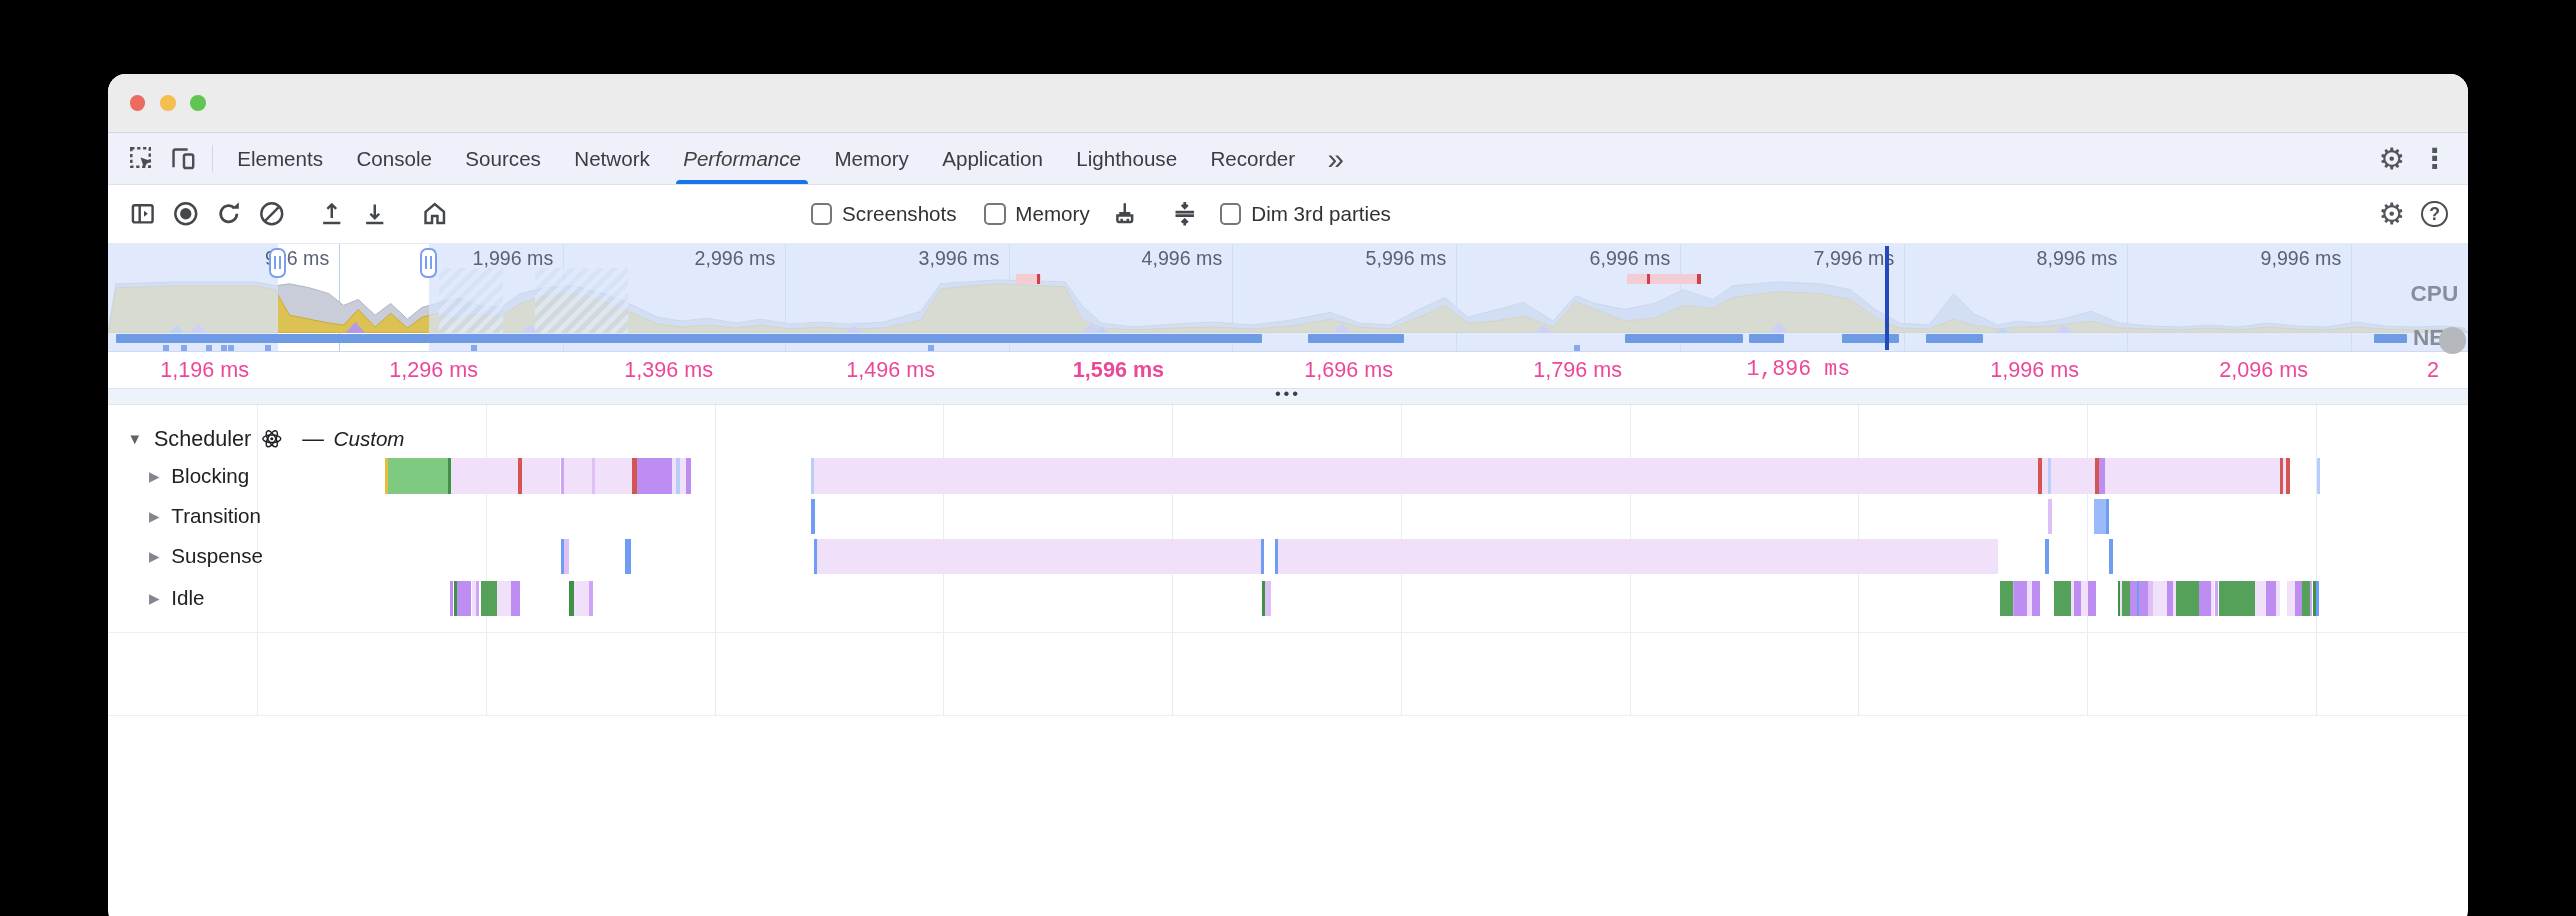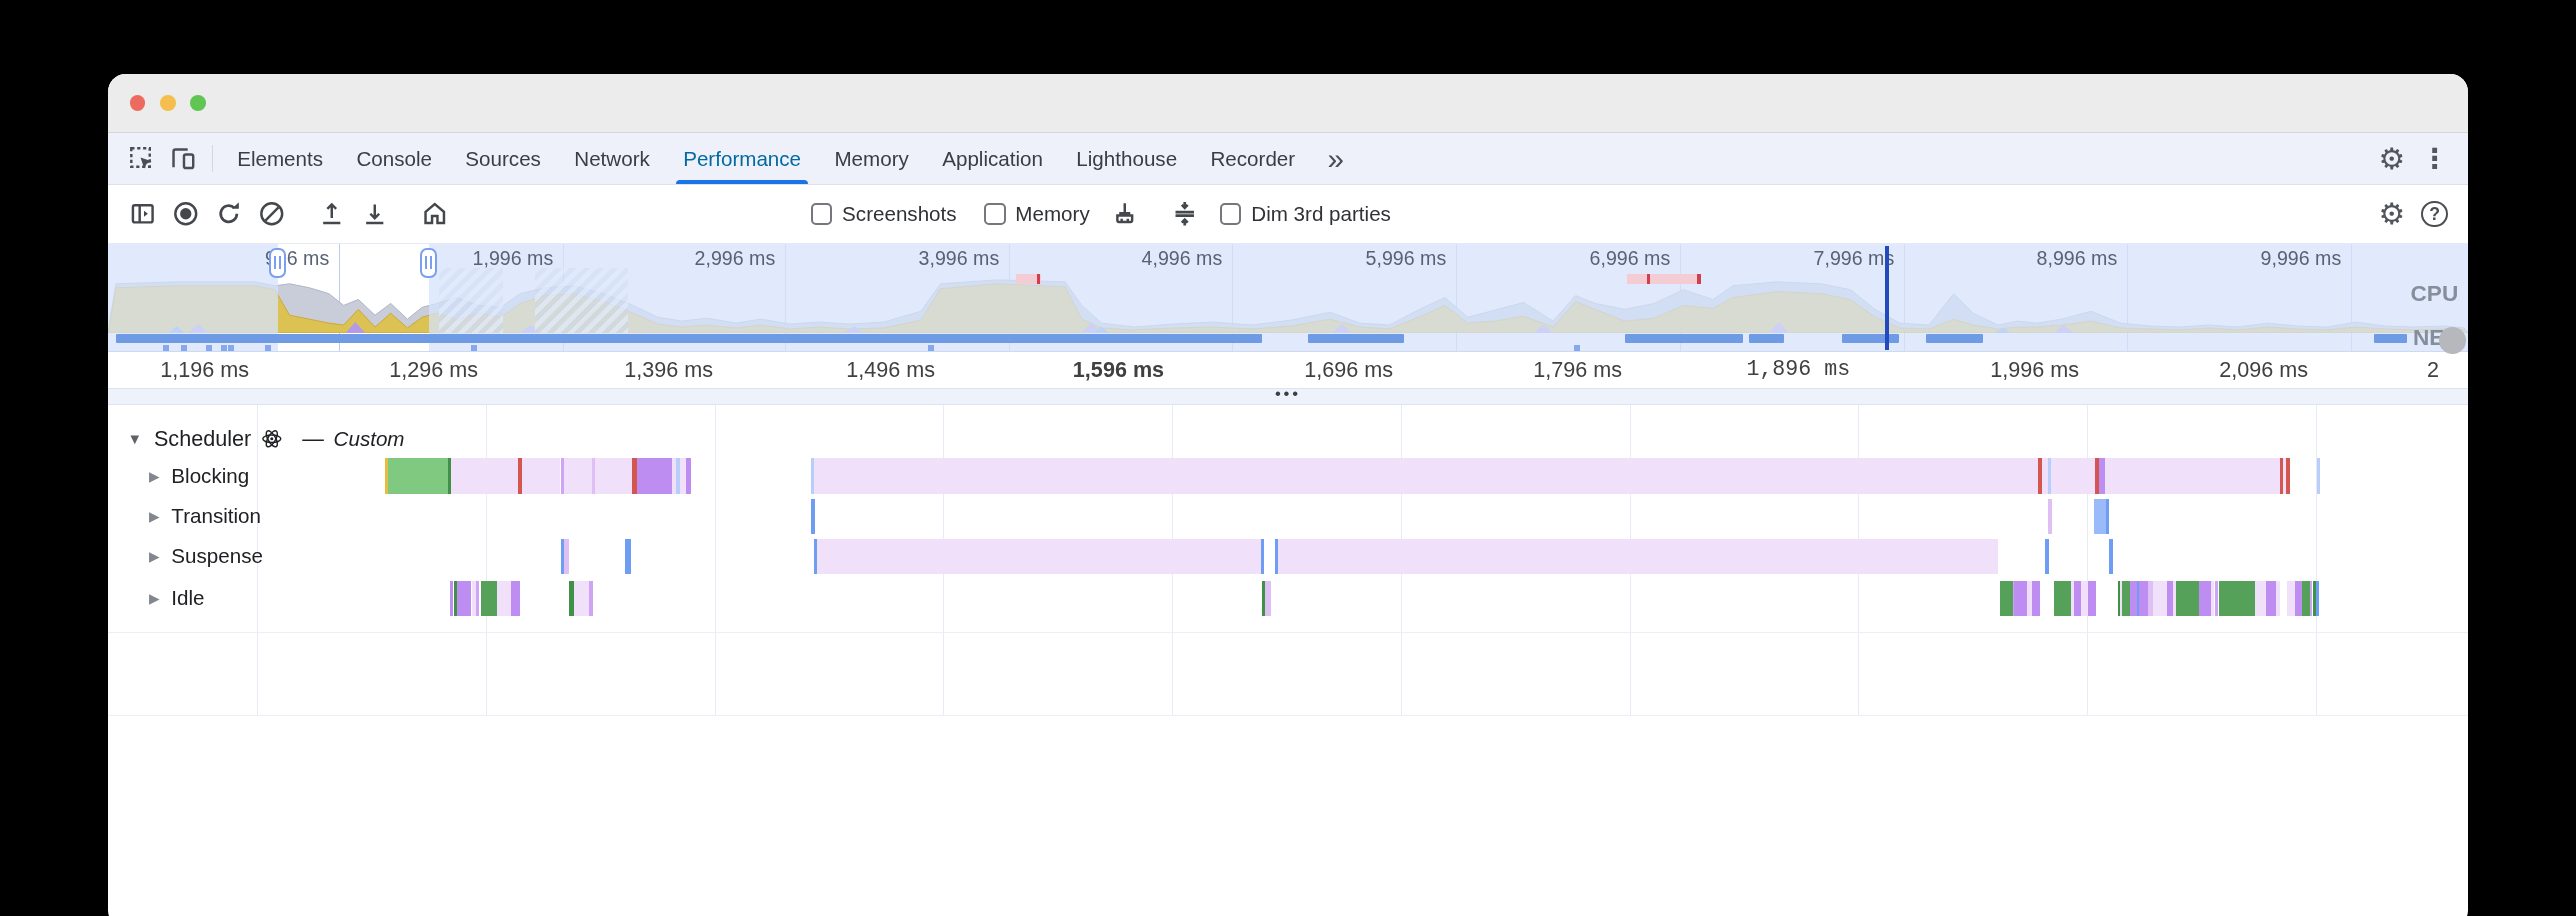--- a/index.html
+++ b/index.html
@@ -14,21 +14,21 @@
   .tl { width:15.7px; height:15.7px; border-radius:50%; margin-right:14.7px; }
   .tl.red{background:#ed6a5e}.tl.yellow{background:#f5bf4f}.tl.green{background:#61c554}
   
   .tabbar { height:52px; background:#eef1fa; display:flex; align-items:stretch;
             border-bottom:1px solid #dde1ec; padding-left:13.7px; }
   .tbar-icon { width:41px; display:flex; align-items:center; justify-content:center;
                color:#4a4d51; }
   .vdiv { width:1px; background:#d4d7e0; margin:11.8px 7.9px; }
   .tab { display:flex; align-items:center; padding:0 16.7px; position:relative;
          color:#3a3d42; font-size:20.6px; white-space:nowrap; }
-  .tab.active { color:#0369a1; }
+  .tab.active { color:#404040;font-style:italic; }
   .tab .underline { position:absolute; left:9.8px; right:9.8px; bottom:0; height:3.9px;
                     background:#1a73e8; border-radius:3.9px 3.9px 0 0; }
   .more-tabs { display:flex; align-items:center; padding:0 15.7px; color:#4a4d51;
                font-size:29.5px; line-height:1; }
   .tabbar-right { margin-left:auto; display:flex; align-items:center; padding-right:11.8px; }
   .glyph-btn { width:43px; height:43px; display:flex; align-items:center; justify-content:center;
                color:#52565c; }
   .gear-glyph { font-size:29.5px; }
   .kebab-glyph { font-size:27.5px; font-weight:bold; }
   
@@ -63,21 +63,21 @@
   .handle { position:absolute; top:3.9px; width:16.7px; height:30px; background:#fff;
             border:2px solid #7a9ff0; border-radius:6.9px; z-index:8;
             display:flex; align-items:center; justify-content:center; gap:2.9px; }
   .handle i { display:block; width:2px; height:12.8px; background:#7a9ff0; }
   .playhead { position:absolute; top:2px; bottom:1px; width:3.9px; background:#2349bd; z-index:7; }
   .ov-side-label { position:absolute; right:9.8px; font-size:22.6px; font-weight:bold;
                    color:#868d9b; z-index:6; }
   
   .ruler { position:relative; height:36px; background:#fff; }
   .ruler-label { position:absolute; top:4.9px; transform:translateX(-100%); padding-right:7.9px;
-                 font-size:21.6px; color:#404040; white-space:nowrap; }
+                 font-size:21.6px; color:#ec4899; white-space:nowrap; }
   .ruler-label.partial { transform:none; padding:0; }
   .scroll-dot { position:absolute; left:2331px; top:253px; width:26.5px; height:26.5px;
                 border-radius:50%; background:#b6b8bd; z-index:30; }
   
   .resizer { height:16.7px; background:#eef2fa; border-top:1px solid #dde3f0;
              border-bottom:1px solid #dde3f0; display:flex; align-items:center;
              justify-content:center; }
   .resizer span { font-size:16.7px; letter-spacing:2.9px; color:#3c4043; line-height:0;
                   margin-top:-3.9px; }
   

